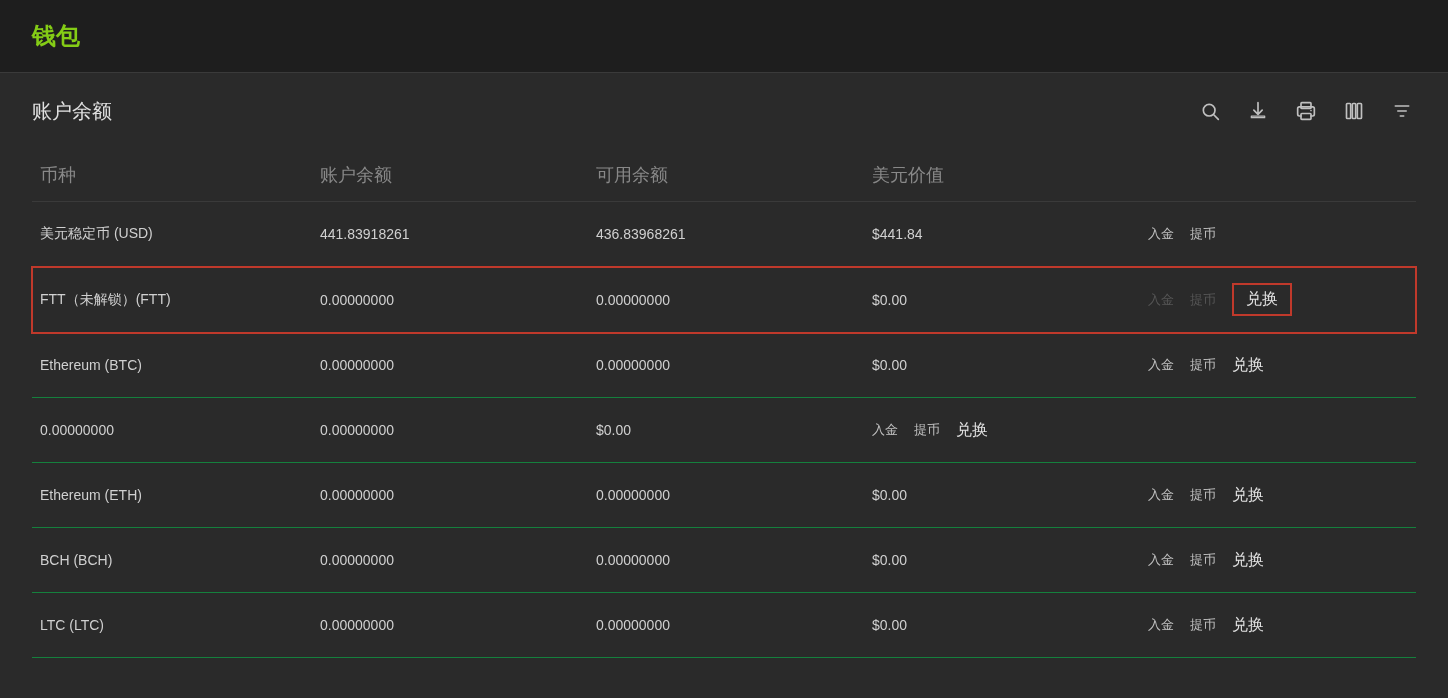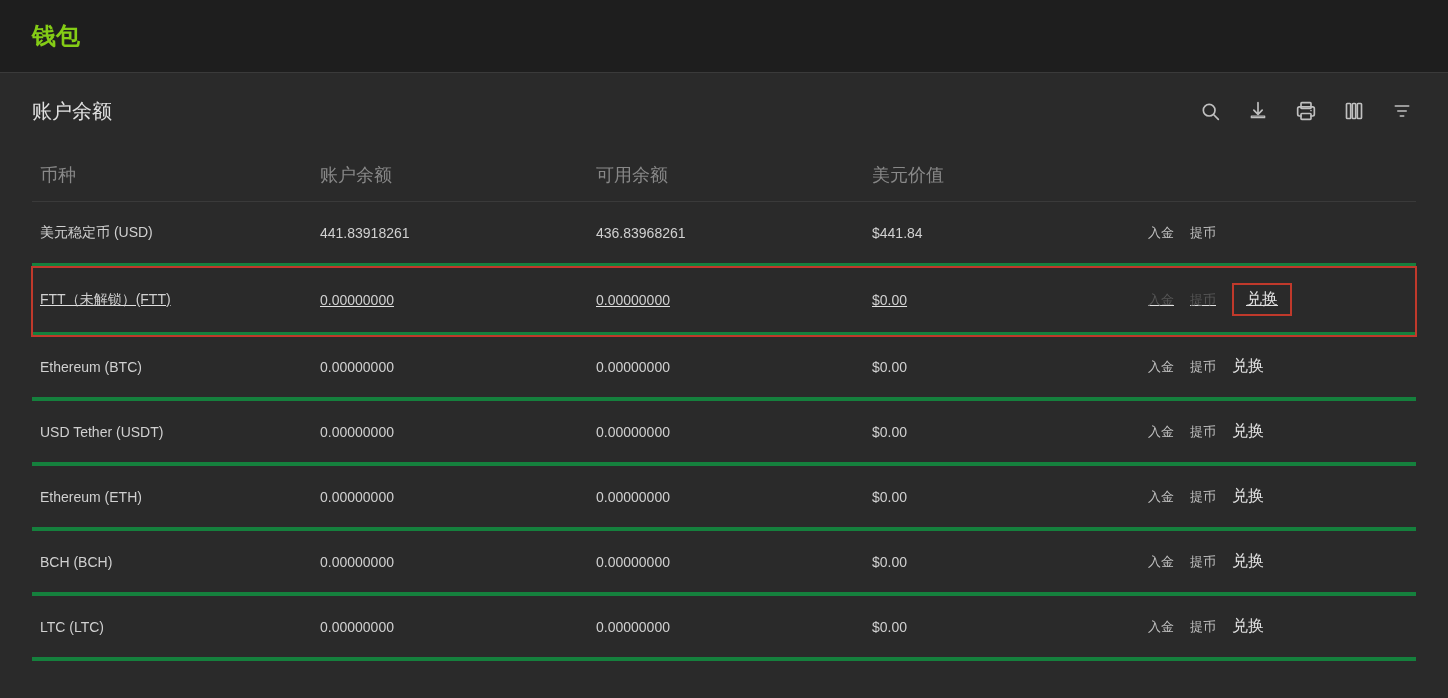--- a/index.html
+++ b/index.html
@@ -71,29 +71,28 @@
     }
 
     .table-header .col {
       padding: 4px 8px;
     }
 
     .table-row {
       display: grid;
       grid-template-columns: 280px 1fr 1fr 1fr 1fr;
       padding: 0;
-      border-bottom: 4px solid #15803d;
+      border-bottom: 1px solid #15803d;
       align-items: center;
       min-height: 65px;
     }
 
     .table-row.highlighted {
       outline: 2px solid #c0392b;
       outline-offset: -1px;
-      text-decoration: underline;
     }
 
     .table-row .col {
       padding: 16px 8px;
       font-size: 14px;
       color: #d0d0d0;
     }
 
     .currency-name {
       color: #e0e0e0;
@@ -237,21 +236,20 @@
           <div class="col">0.00000000</div>
           <div class="col">0.00000000</div>
           <div class="col">$0.00</div>
           <div class="actions-col">
             <button class="action-btn">入金</button>
             <button class="action-btn">提币</button>
             <button class="exchange-btn">兑换</button>
           </div>
         </div>
         <div class="table-row">
-          <div class="col currency-name">USD Tether (USDT)</div>
           <div class="col">0.00000000</div>
           <div class="col">0.00000000</div>
           <div class="col">$0.00</div>
           <div class="actions-col">
             <button class="action-btn">入金</button>
             <button class="action-btn">提币</button>
             <button class="exchange-btn">兑换</button>
           </div>
         </div>
         <div class="table-row">

